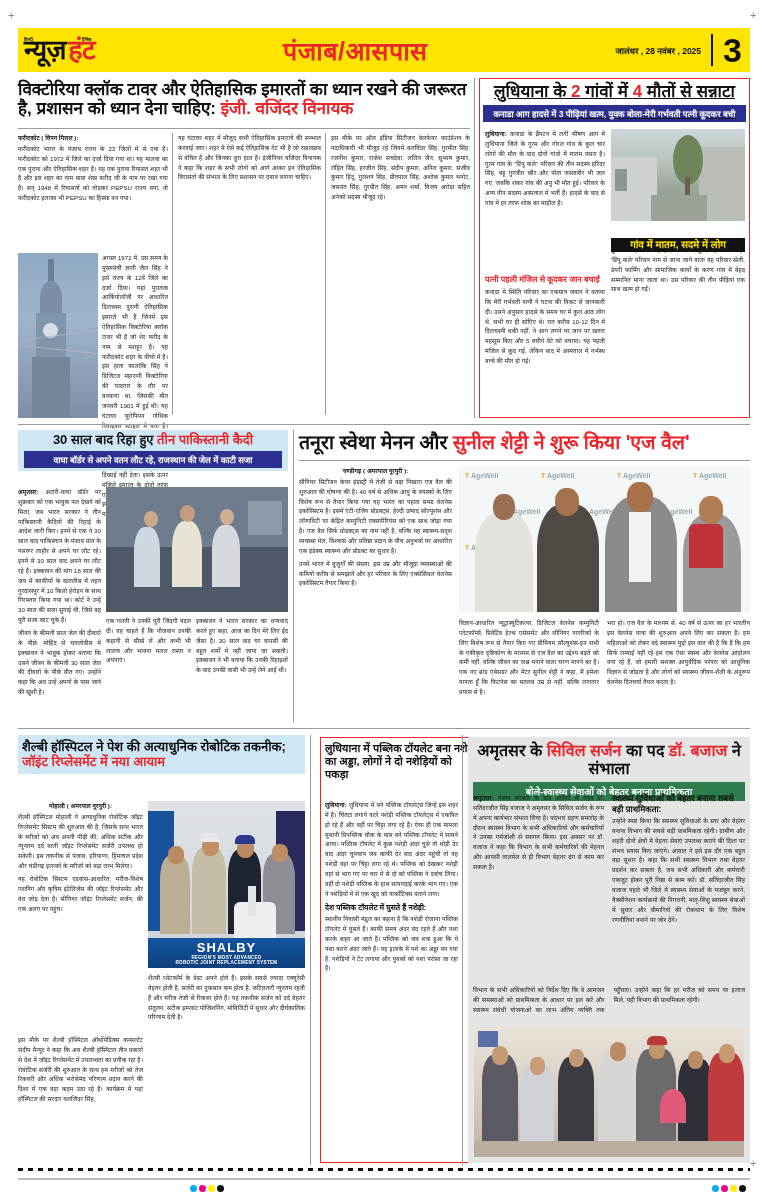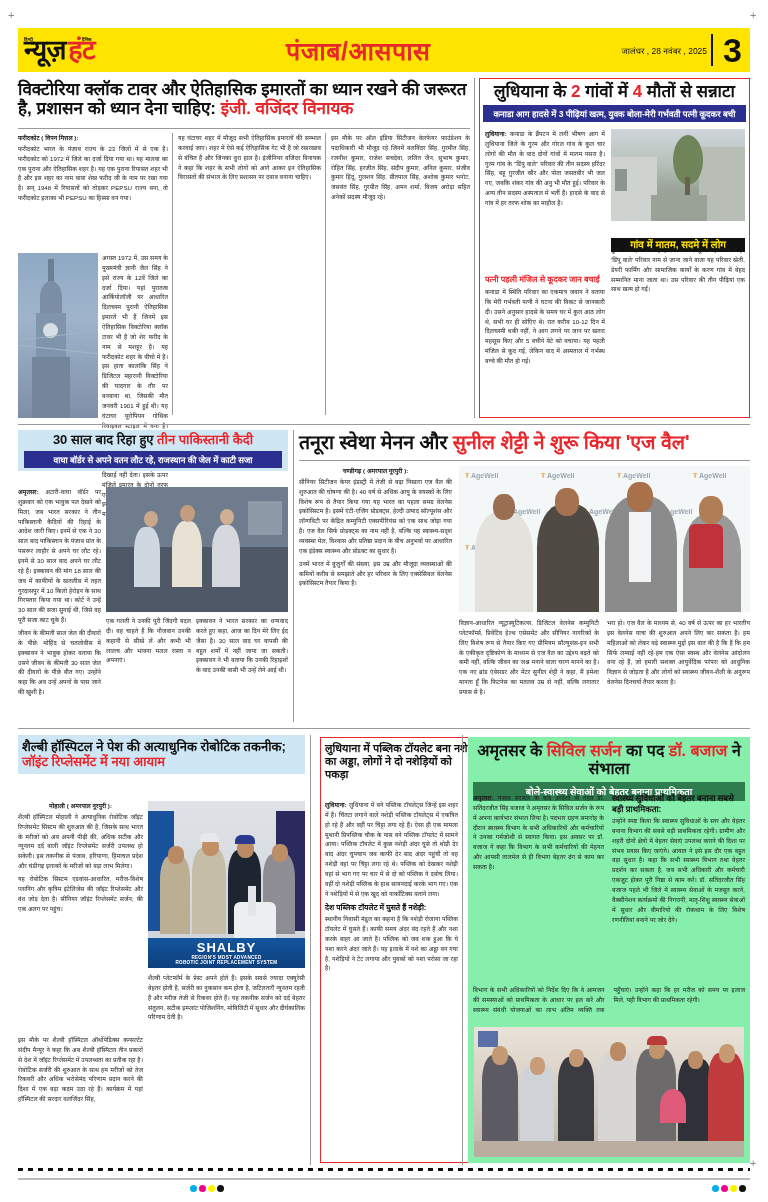--- a/index.html
+++ b/index.html
@@ -10,21 +10,21 @@
   .cmark{position:absolute;color:#888;font-size:11px;line-height:10px;}
 
   
   .masthead{position:absolute;left:18px;top:28px;width:732px;height:44px;background:#FFE400;display:flex;align-items:center;}
   .logo-wrap{display:flex;align-items:flex-end;gap:2px;padding-left:6px;position:relative;}
   .logo-sup{position:absolute;top:-1px;left:6px;font-size:4.5px;font-weight:bold;color:#111;letter-spacing:.2px;}
   .logo-sup2{position:absolute;top:-1px;left:64px;font-size:4.5px;font-weight:bold;color:#111;}
   .logo-a{font-size:27px;font-weight:bold;color:#111;letter-spacing:-.5px;line-height:1;}
   .logo-b{font-size:27px;font-weight:bold;color:#E8262B;letter-spacing:-.5px;line-height:1;}
   .section-title{flex:1;text-align:center;font-size:25px;font-weight:bold;color:#E8262B;letter-spacing:.5px;}
-  .dateline{font-size:8.5px;font-weight:normal;color:#111;padding-right:4px;white-space:nowrap;}
+  .dateline{font-size:8.5px;font-weight:bold;color:#111;padding-right:10px;white-space:nowrap;}
   .pagenum{font-size:34px;font-weight:bold;color:#111;border-left:2px solid #111;padding-left:10px;padding-right:8px;line-height:.95;}
 
   
   .box{position:absolute;box-sizing:border-box;}
   .rule-v{position:absolute;width:1px;background:#9a9a9a;}
   .rule-h{position:absolute;height:1px;background:#9a9a9a;}
 
   .hl{font-weight:bold;color:#111;line-height:1.12;}
   .hl .red{color:#E8262B;}
   .sub-dark{background:#2b2f8f;color:#fff;font-size:8.5px;font-weight:bold;text-align:center;padding:3px 2px;}
@@ -48,21 +48,21 @@
   .aw-bd{position:absolute;inset:0;background:#f4f7f8;}
   .aw-logo{position:absolute;font-size:7px;font-weight:bold;color:#9aa7b0;white-space:nowrap;}
   .aw-logo i{color:#e8a33d;font-style:normal;}
   .aw-person{position:absolute;bottom:0;border-radius:40% 40% 0 0;}
 
   .shalby{position:absolute;left:0;right:0;bottom:0;background:linear-gradient(180deg,#14559f 0%,#0d3f7c 100%);color:#fff;text-align:center;padding:2px 0 3px;}
   .shalby .big{font-size:13px;font-weight:bold;letter-spacing:1px;}
   .shalby .sm{font-size:4.6px;font-weight:bold;letter-spacing:.3px;}
 
   .tinted-blue{background:#cfe7f5;}
-  .tinted-pink{background:#86efac;}
+  .tinted-pink{background:#e5e5e5;}
   .red-frame{border:1px solid #E8262B;}
 
   .botbar{position:absolute;left:18px;top:1178px;width:732px;height:2px;background:#bcbcbc;}
   .dotline{position:absolute;left:18px;top:1168px;width:732px;height:3px;
     background:repeating-linear-gradient(90deg,#111 0 5px,transparent 5px 10px);}
   .cdots{position:absolute;width:7px;height:7px;border-radius:50%;}
 </style>
 </head>
 <body>
 
@@ -111,21 +111,21 @@
     </div>
 
     <div class="rule-v" style="left:307px;top:55px;height:282px;"></div>
     <div style="position:absolute;left:313px;top:55px;width:139px;height:282px;">
       <div class="body-txt">इस मौके पर ऑल इंडिया सिटीजन वेलफेयर फाउंडेशन के पदाधिकारी भी मौजूद रहे जिनमें बलविंदर सिंह, गुरमीत सिंह, रजनीश कुमार, राजेश सचदेवा, ललित जैन, सुभाष कुमार, रोहित सिंह, हरजीत सिंह, संदीप कुमार, अनिल कुमार, संजीव कुमार हिंदू, गुलशन सिंह, प्रीतपाल सिंह, अशोक कुमार भनोट, जसवंत सिंह, गुरप्रीत सिंह, अमन शर्मा, विजय अरोड़ा सहित अनेकों सदस्य मौजूद रहे।</div>
     </div>
   </div>
 
   <div class="rule-v" style="left:474px;top:78px;height:340px;"></div>
 
-  <div class="box red-frame" style="left:479px;top:78px;width:271px;height:340px;">
+  <div class="box red-frame" style="left:479px;top:78px;width:271px;height:340px;text-decoration:underline;">
     <div class="hl" style="font-size:17px;padding:3px 4px 2px;text-align:center;">
       <span>लुधियाना के </span><span class="red">2</span><span> गांवों में </span><span class="red">4</span><span> मौतों से सन्नाटा</span>
     </div>
     <div class="sub-dark" style="margin:2px 3px 0;">कनाडा आग हादसे में 3 पीढ़ियां खत्म, युवक बोला-मेरी गर्भवती पत्नी कूदकर बची</div>
 
     <div style="position:absolute;left:5px;top:50px;width:120px;">
       <div class="body-txt"><b>लुधियाना:</b> <span>कनाडा के ब्रैंपटन में लगी भीषण आग में लुधियाना जिले के गुरम और गोरल गांव के कुल चार लोगों की मौत के बाद दोनों गांवों में मातम पसरा है। गुरम गांव के "डिंपू वाले" परिवार की तीन सदस्य हरिंदर सिंह, बहू गुरजीत कौर और पोता जसतबीर भी जल गए, जबकि शंकर गांव की अनु भी मौत हुई। परिवार के अन्य तीन सदस्य अस्पताल में भर्ती हैं। हादसे के बाद से गांव में हर तरफ शोक का माहौल है।</span></div>
     </div>
 
     <div class="photo ph-street" style="left:131px;top:50px;width:134px;height:92px;">

